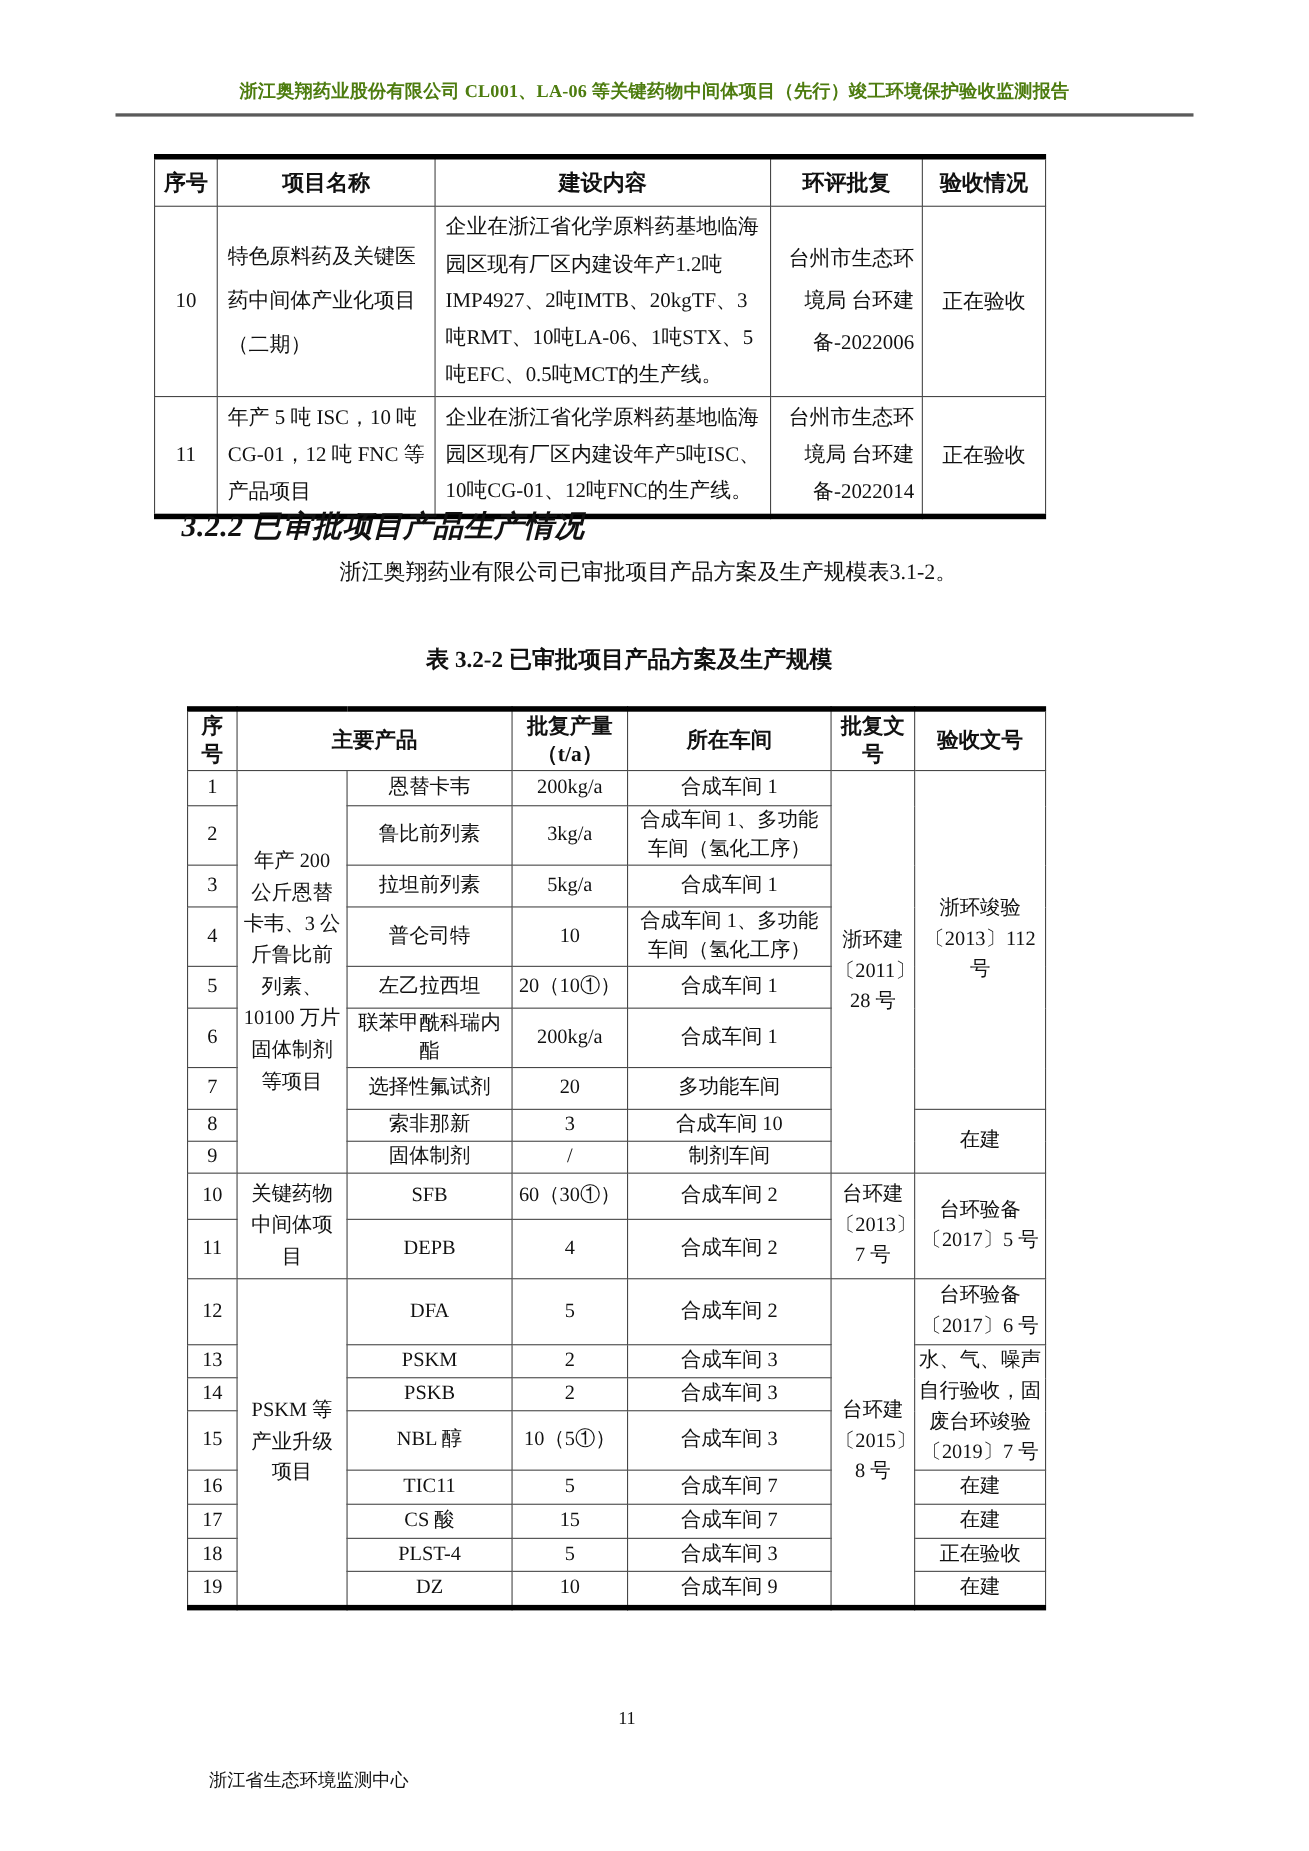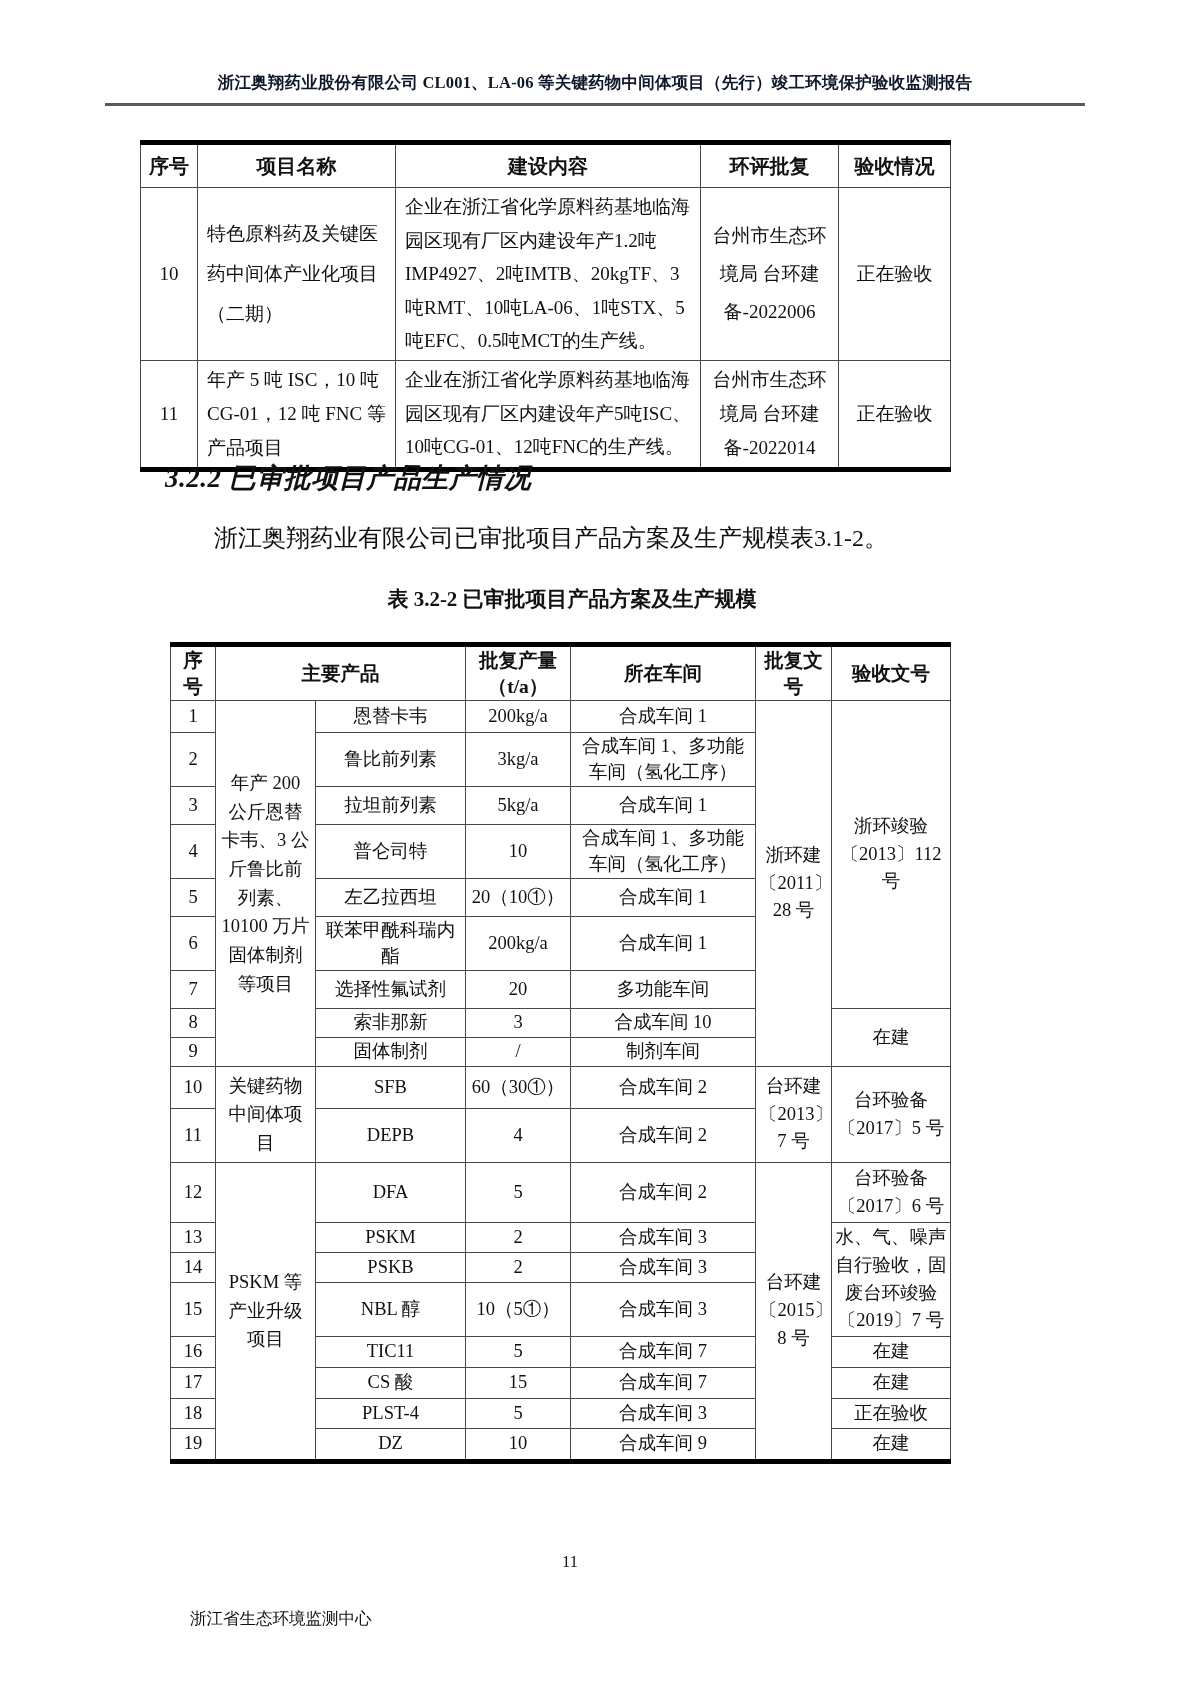--- a/index.html
+++ b/index.html
@@ -5,40 +5,40 @@
   html,body { margin:0; padding:0; background:#e8e8e8; }
   .page {
     position:relative; width:1190px; height:1683px; margin:0 auto;
     background:#ffffff; overflow:hidden;
     font-family:"Liberation Serif","DejaVu Serif",serif;
     color:#111; -webkit-font-smoothing:antialiased;
   }
   
   .doc-header {
     position:absolute; top:72px; left:105px; width:980px;
-    text-align:center; font-size:16.5px; font-weight:bold; color:#0f172a;
+    text-align:center; font-size:16.5px; font-weight:bold; color:#4d7c0f;
     padding-bottom:9px; border-bottom:3px solid #5a5a5a; letter-spacing:0.2px;
   }
   
   .t1 { position:absolute; top:140px; left:140px; }
   .t1 table { border-collapse:collapse; table-layout:fixed; width:810px;
     border-top:5px solid #000; border-bottom:5px solid #000; }
   .t1 th,.t1 td { border:1.6px solid #474747; padding:2px 7px; font-size:19px;
     text-align:center; vertical-align:middle; }
   .t1 th { font-weight:bold; height:38px; font-size:20px; }
   .t1 tr.r10 { height:168px; }
   .t1 tr.r11 { height:104px; }
   .t1 td.name { text-align:left; line-height:40px; padding-left:9px; }
   .t1 tr.r11 td.name { line-height:34px; }
   .t1 td.content { text-align:left; line-height:33.5px; padding-left:9px; }
-  .t1 td.approval { line-height:38px; }
+  .t1 td.approval { line-height:38px;text-align:right; }
   .t1 tr.r11 td.approval { line-height:34px; }
   
   .sec-heading { position:absolute; top:460px; left:165px; font-size:27px; font-weight:bold; letter-spacing:0.5px;font-style:italic; }
-  .sec-para { position:absolute; top:520px; left:165px; width:800px; font-size:24px; line-height:36px; text-indent:49px; }
+  .sec-para { position:absolute; top:502px; left:165px; width:800px; font-size:20px; line-height:36px; text-indent:49px;text-align:center; }
   
   .t2-title { position:absolute; top:585px; left:182px; width:780px; text-align:center;
     font-size:21px; font-weight:bold; }
   .t2 { position:absolute; top:642px; left:170px; }
   .t2 table { border-collapse:collapse; table-layout:fixed; width:780px;
     border-top:5px solid #000; border-bottom:5px solid #000; }
   .t2 th,.t2 td { border:1.6px solid #474747; padding:1px 3px; font-size:18.5px;
     line-height:1.38; text-align:center; vertical-align:middle; overflow:hidden; }
   .t2 th { font-weight:bold; font-size:19.5px; line-height:1.3; }
   .t2 td.group { line-height:1.55; padding:1px 5px; }

